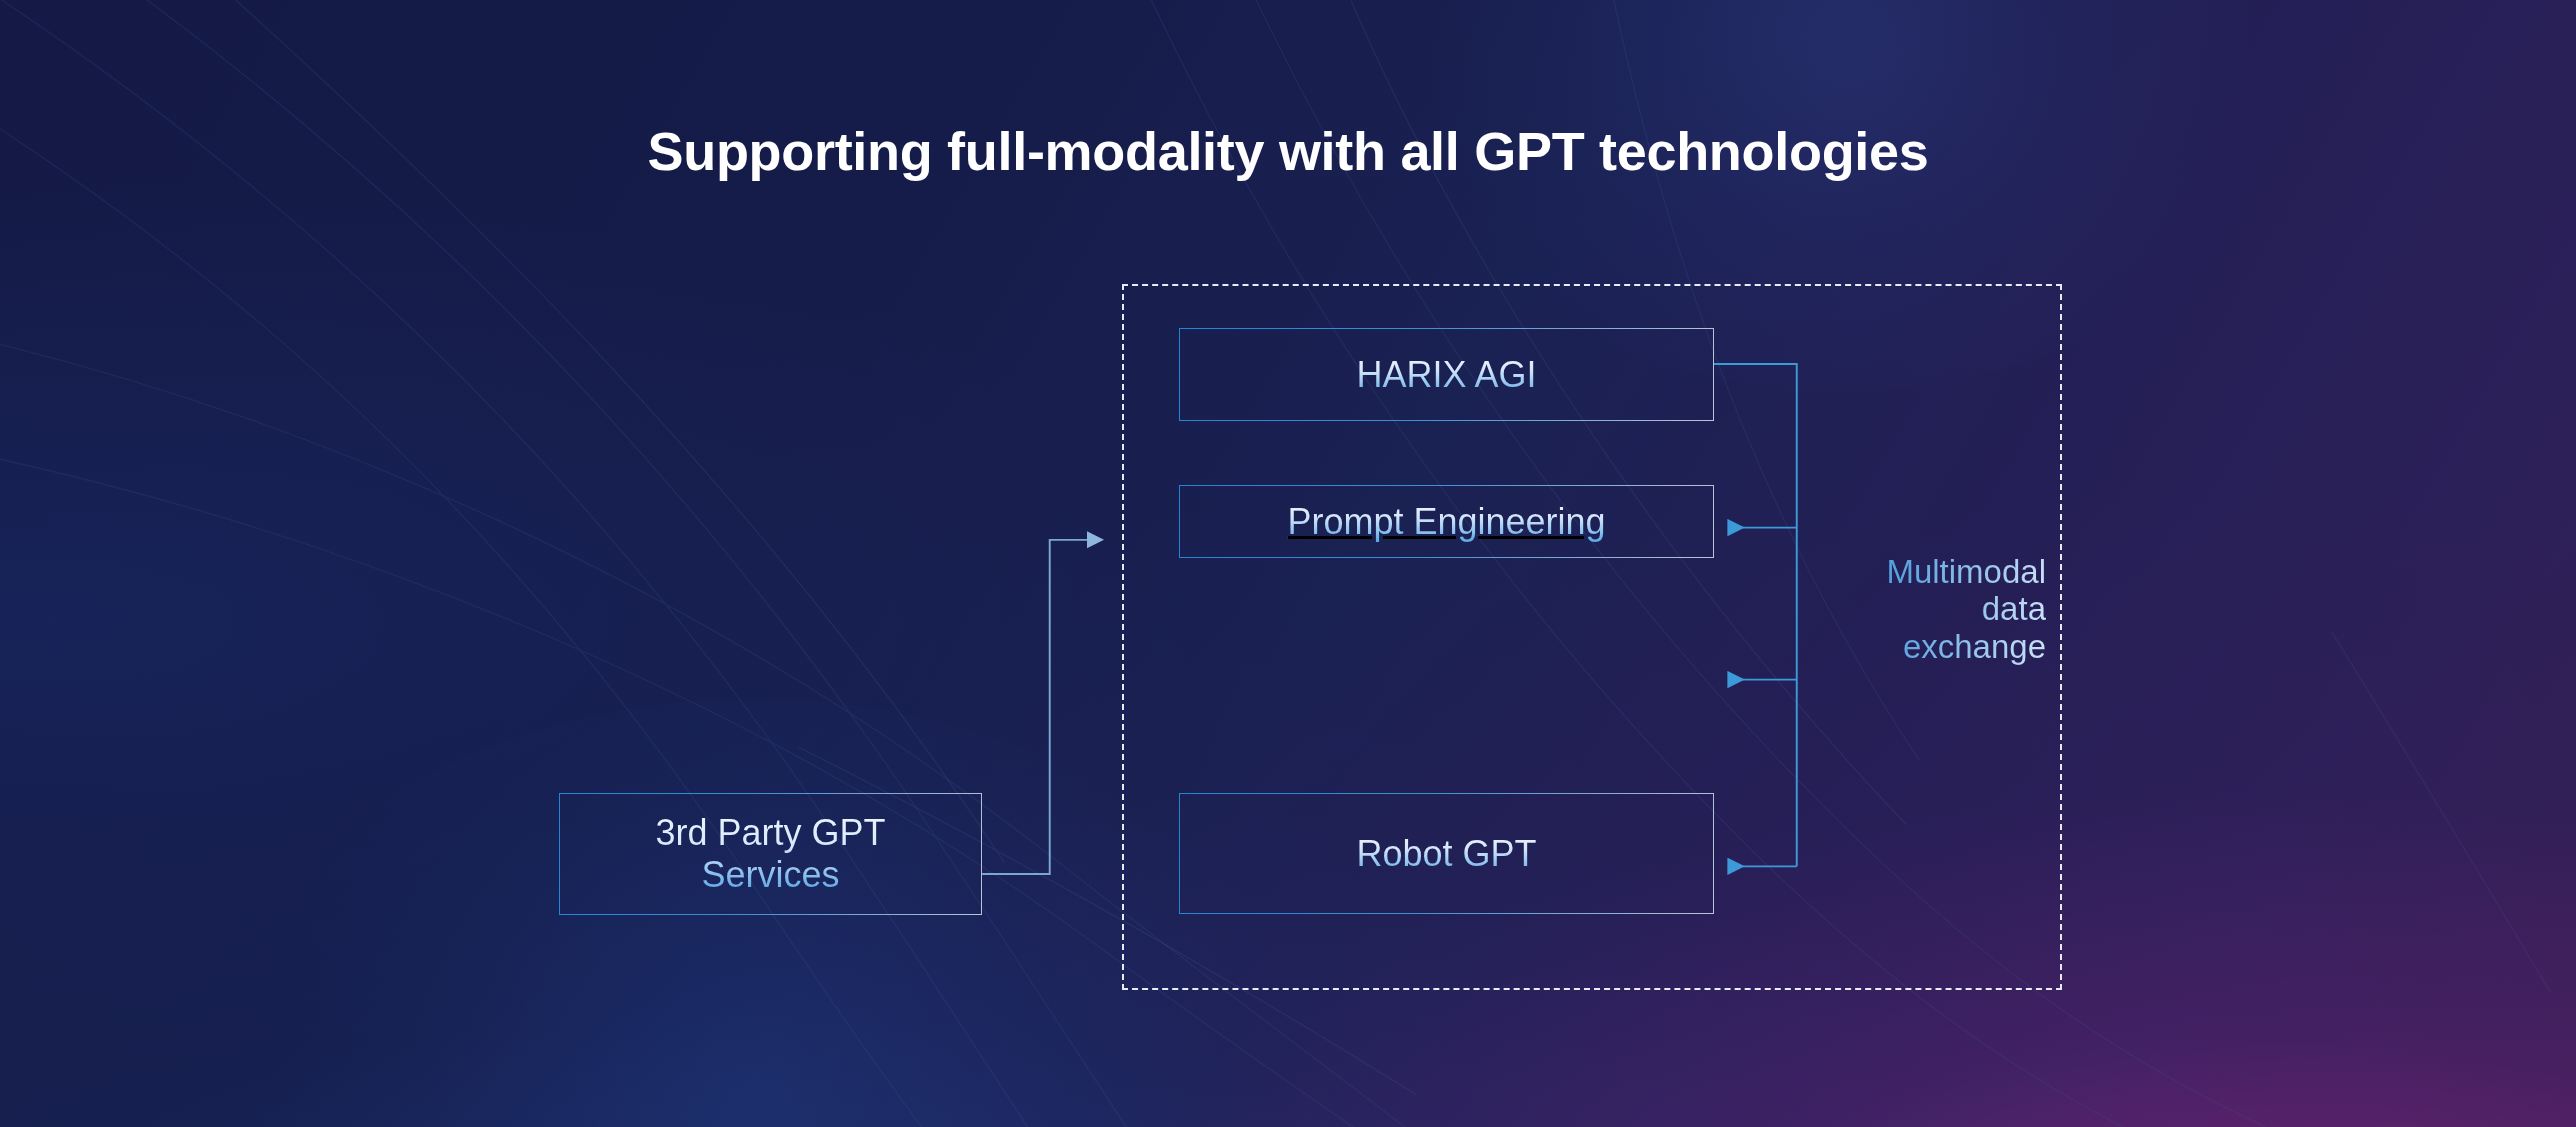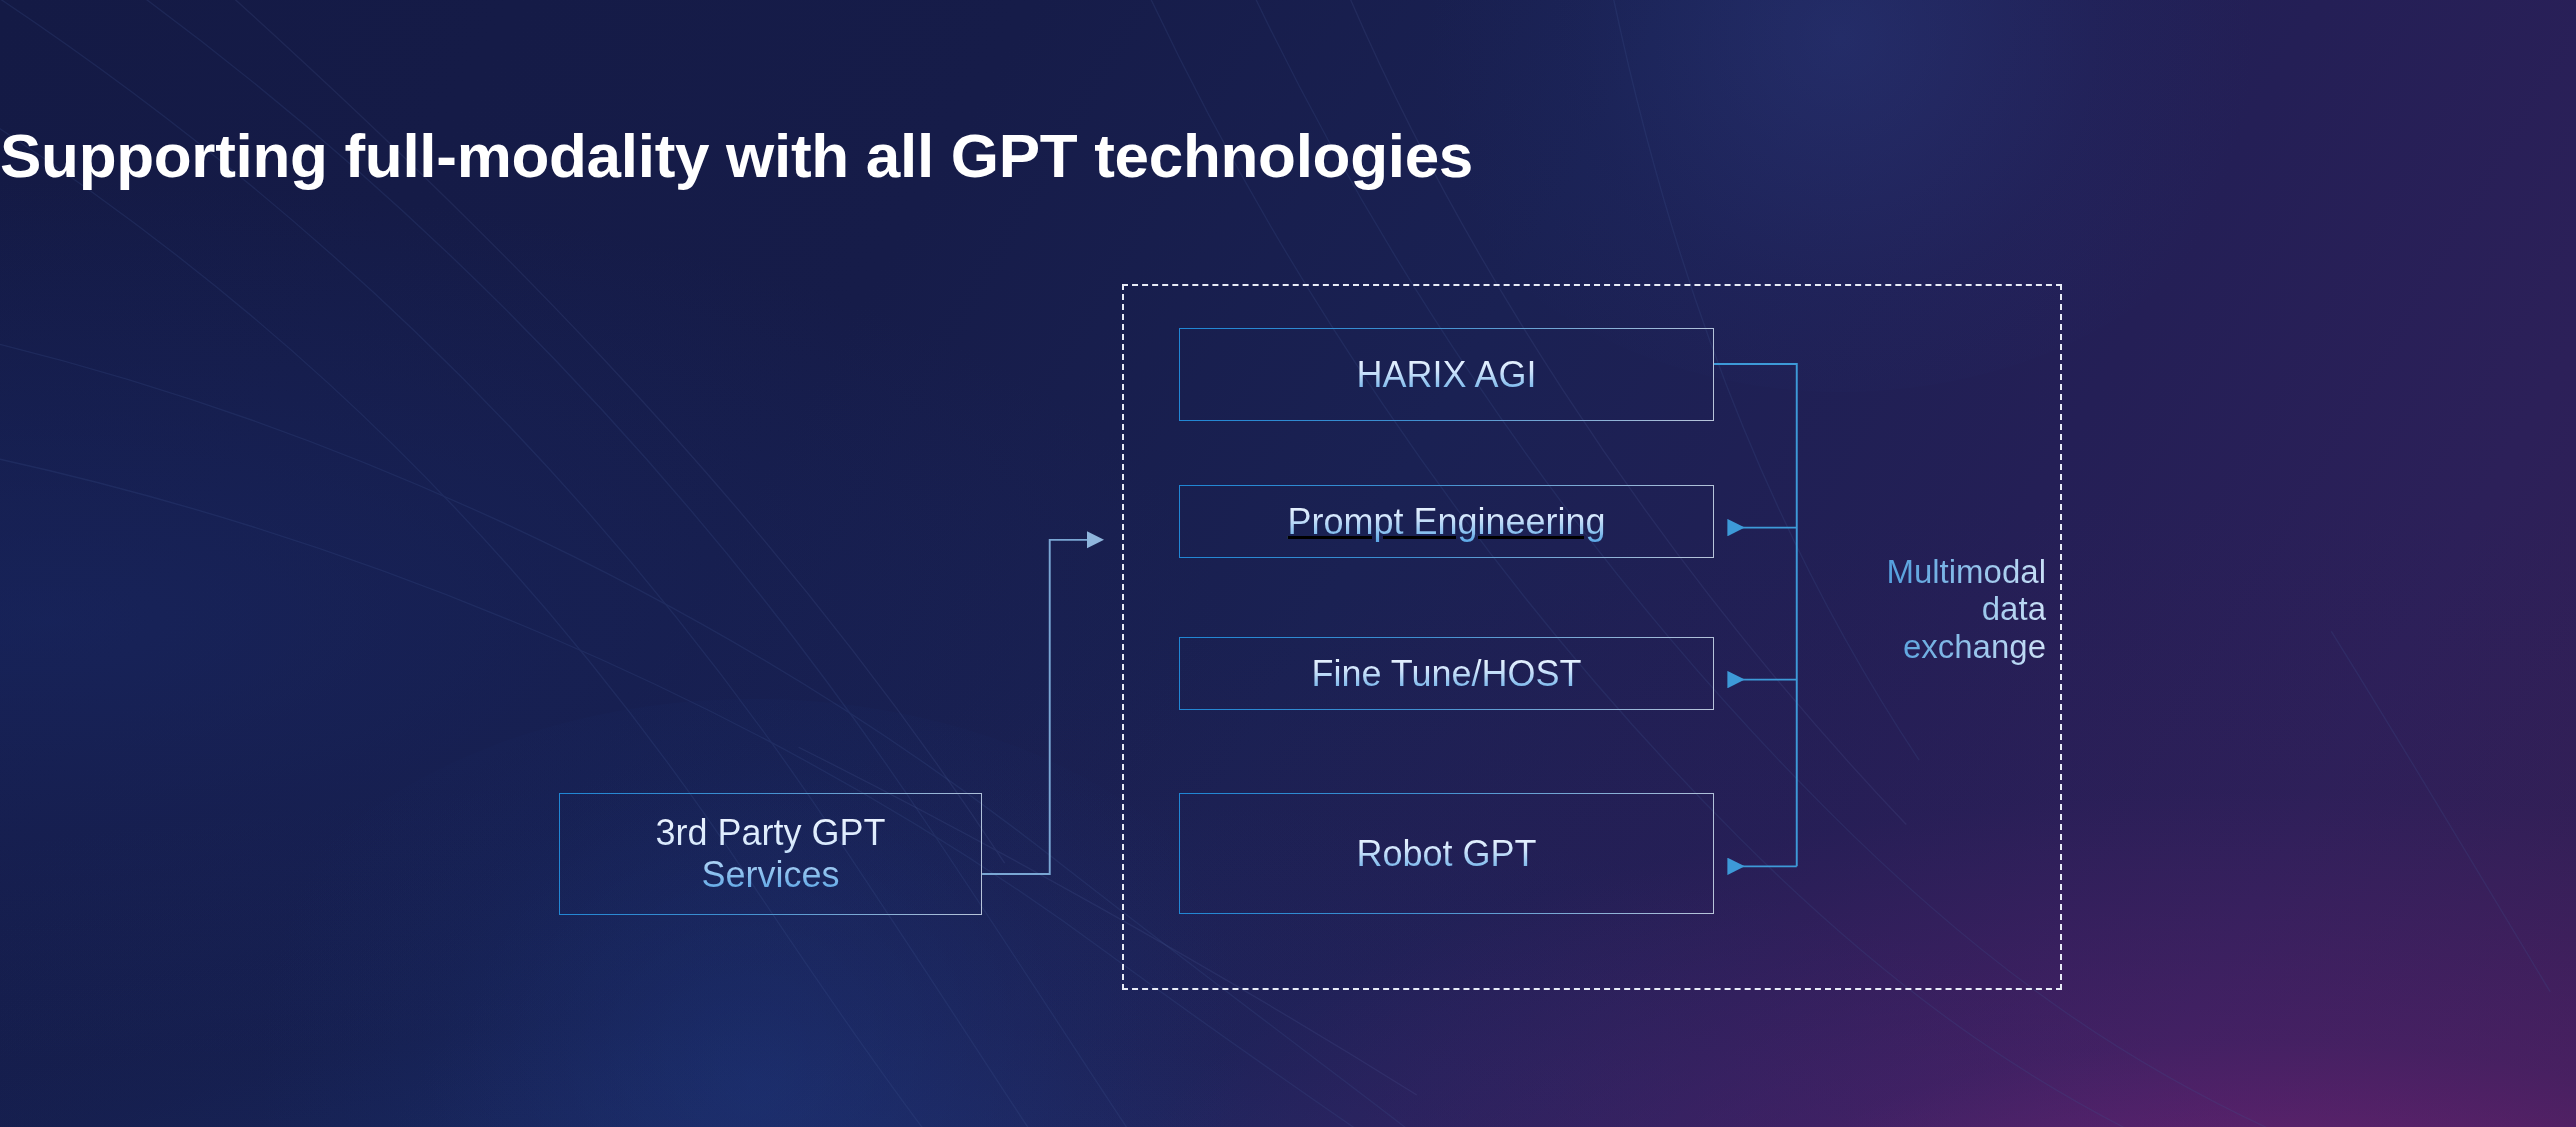--- a/index.html
+++ b/index.html
@@ -48,23 +48,23 @@
     background: radial-gradient(circle, rgba(30,64,142,0.34) 0%, rgba(26,52,120,0.12) 48%, rgba(0,0,0,0) 74%);
     pointer-events: none;
   }
 
   
   .title {
     position: absolute;
     left: 0;
     top: 120px;
     width: 2576px;
-    text-align: left;
+    text-align: center;
     color: #ffffff;
-    font-size: 62px;
+    font-size: 54px;
     font-weight: 700;
     letter-spacing: -0.3px;
     white-space: nowrap;
   }
 
   
   .dashed-region {
     position: absolute;
     left: 1122px;
     top: 284px;
@@ -181,23 +181,20 @@
   </svg>
 
   <div class="node" id="node-harix">
     <span class="label">HARIX AGI</span>
   </div>
 
   <div class="node" id="node-prompt">
     <span class="label">Prompt Engineering</span>
   </div>
 
-  <div class="node" id="node-finetune">
-    <span class="label">Fine Tune/HOST</span>
-  </div>
 
   <div class="node" id="node-robot">
     <span class="label">Robot GPT</span>
   </div>
 
   <div class="node two-line" id="node-thirdparty">
     <span class="label">
       <span>3rd Party GPT</span><br>
       <span>Services</span>
     </span>

